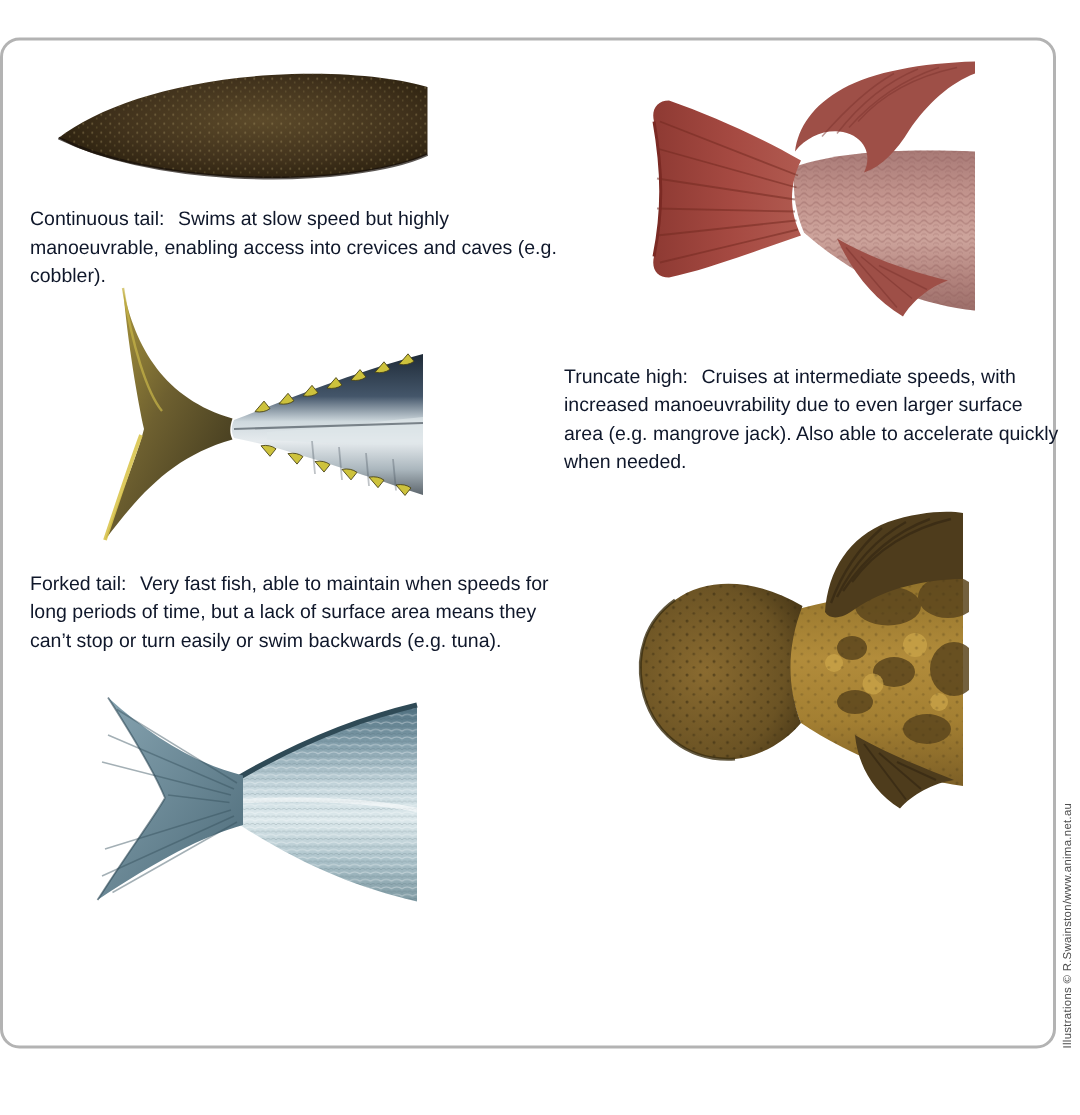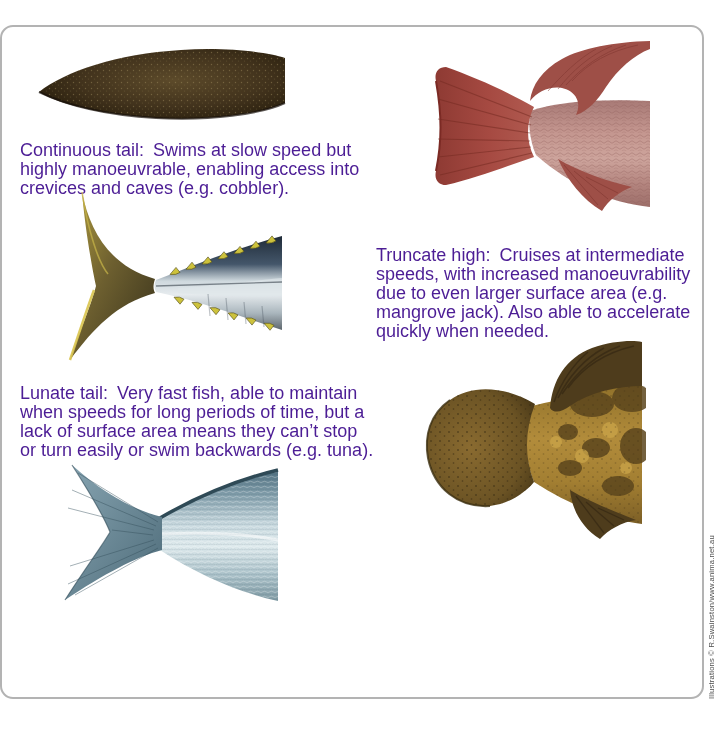--- a/index.html
+++ b/index.html
@@ -1,21 +1,21 @@
 <!DOCTYPE html>
 <html><head>
 <meta charset="utf-8">
 <style>
   html,body{margin:0;padding:0;background:#ffffff;}
   .canvas{position:relative;width:720px;height:743px;background:#fff;overflow:hidden;
           font-family:"Liberation Sans",sans-serif;color:#242021;}
   .frame{position:absolute;left:0px;top:25px;width:704px;height:674px;
          border:2px solid #b3b3b3;border-radius:13px;box-sizing:border-box;background:#fff;}
   .illus{position:absolute;}
-  .caption{position:absolute;font-size:18px;line-height:19px;color:#4c1d95;}
+  .caption{position:absolute;font-size:13px;line-height:19px;color:#0f172a;}
   .tail-label{margin-right:9px;}
   .credit{position:absolute;left:707px;top:699px;transform:rotate(-90deg);
           transform-origin:0 0;font-size:7.6px;color:#4d4d4d;white-space:nowrap;
           letter-spacing:0.2px;}
 </style>
 </head>
 <body>
 
 <div class="canvas">
 
@@ -81,21 +81,21 @@
       <path d="M116,107.2 l6,7 l4,-5 q-4,-3 -10,-2 z"></path>
         <path d="M134,112.4 l6,7 l4,-5 q-4,-3 -10,-2 z"></path>
       <path d="M152,117.7 l6,7 l4,-5 q-4,-3 -10,-2 z"></path>
         <path d="M170,122.9 l6,7 l4,-5 q-4,-3 -10,-2 z"></path>
       <path d="M188,128.1 l6,7 l4,-5 q-4,-3 -10,-2 z"></path>
         <path d="M206,133.3 l6,7 l4,-5 q-4,-3 -10,-2 z"></path>
     </g>
   </svg>
 
   <p class="caption" style="left:20px;top:366px;width:354px">
-    <span class="tail-label">Lunate tail:</span><span>Very fast fish, able to maintain when speeds for long periods of time, but a lack of surface area means they can’t stop or turn easily or swim backwards (e.g. tuna).</span>
+    <span class="tail-label">Forked tail:</span><span>Very fast fish, able to maintain when speeds for long periods of time, but a lack of surface area means they can’t stop or turn easily or swim backwards (e.g. tuna).</span>
   </p>
 
   <svg class="illus" style="left:58px;top:460px" width="222" height="146" viewBox="0 0 222 146" aria-label="forked-tail-herring-illustration">
     <defs>
       <linearGradient id="g-fbody" x1="0" y1="0" x2="0" y2="1">
         <stop offset="0%" stop-color="#4e6e7e"></stop>
           <stop offset="18%" stop-color="#7d9aa7"></stop>
         <stop offset="42%" stop-color="#c7d8de"></stop>
           <stop offset="58%" stop-color="#dde9ec"></stop>
         <stop offset="80%" stop-color="#a9c0c8"></stop>

